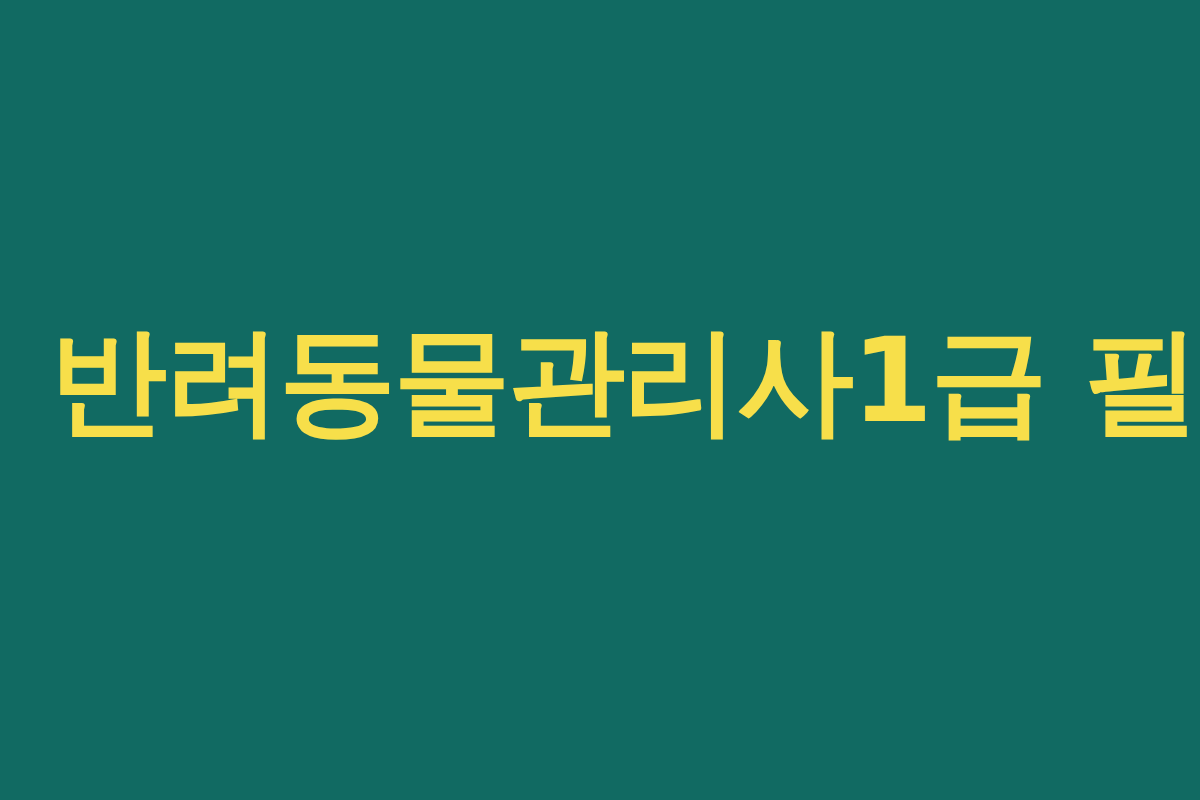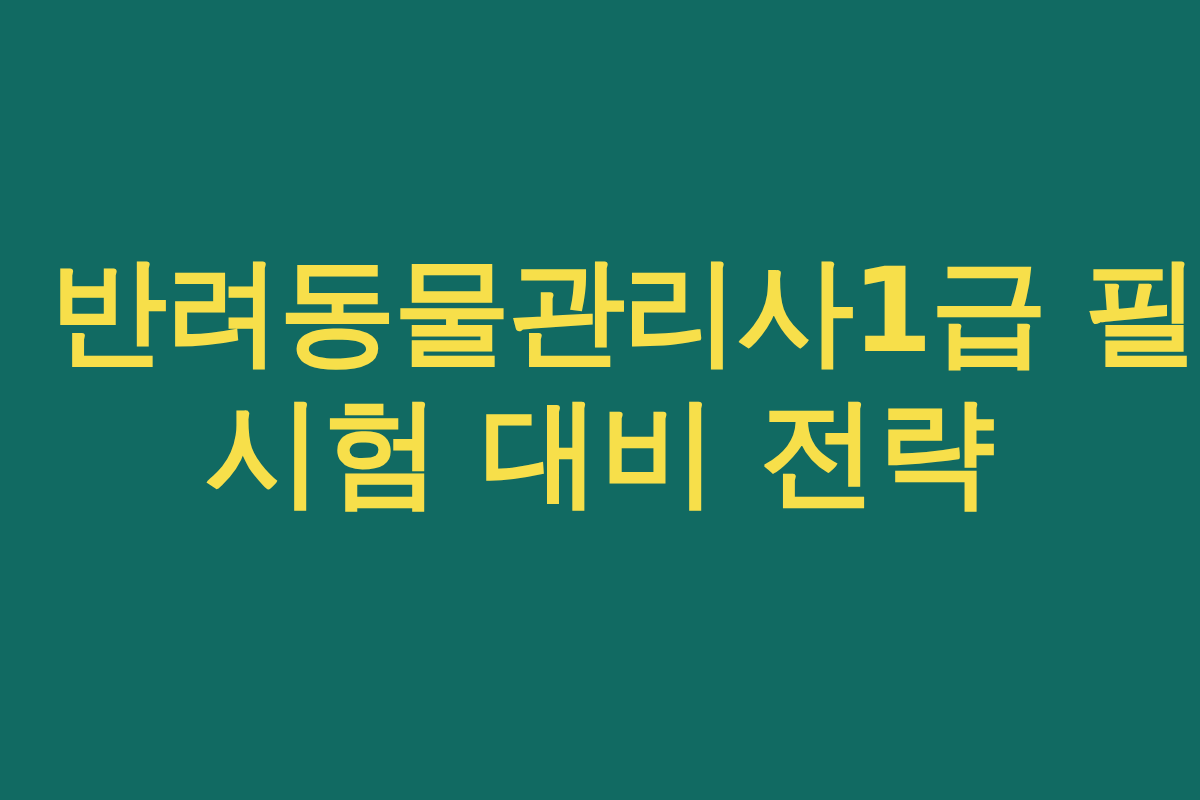--- a/index.html
+++ b/index.html
@@ -54,15 +54,14 @@
     font-size: 118px;
     letter-spacing: 0px;
   }
 </style>
 </head>
 <body>
 
 <div class="thumbnail-card" style="background: rgb(17, 106, 98);">
   <div class="title-block">
     <span class="title-line line-1" style="color: rgb(247, 223, 74);">반려동물관리사1급 필기</span>
-    <span class="title-line line-2" style="color: rgb(247, 223, 74);">시험 대비 전략</span>
   </div>
 </div>
 
 </body></html>

